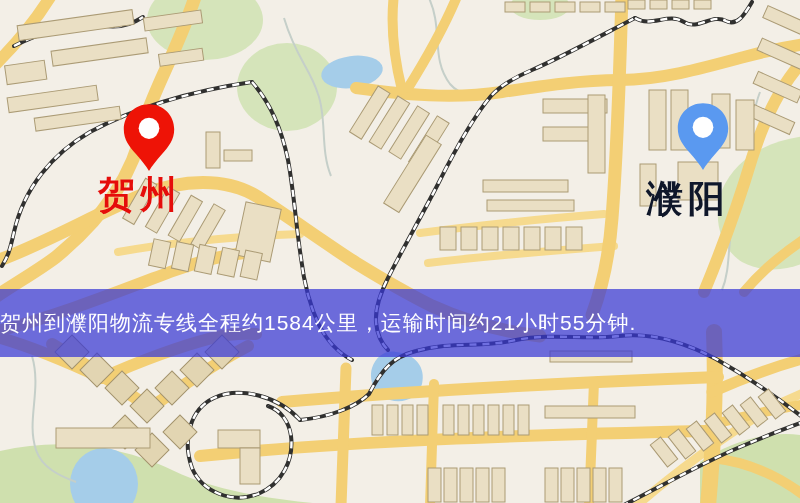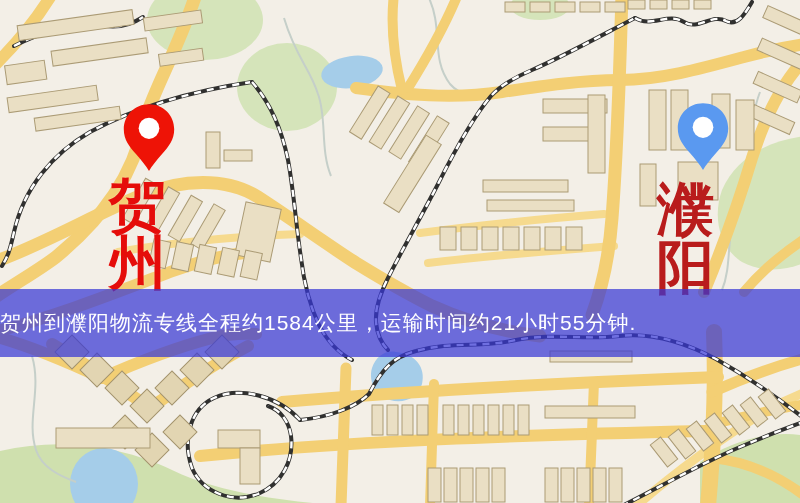--- a/index.html
+++ b/index.html
@@ -2,24 +2,24 @@
 <html><head>
 <meta charset="utf-8">
 <style>
   html,body{margin:0;padding:0;background:#ffffff;}
   .stage{position:relative;width:800px;height:503px;overflow:hidden;
          font-family:"Liberation Sans",sans-serif;background:#f3efe7;}
   .stage svg{position:absolute;left:0;top:0;}
   .pin{position:absolute;width:54px;height:69px;}
   .city-label{position:absolute;width:124px;text-align:center;
               font-family:"DejaVu Serif","Liberation Serif",serif;
-              font-size:58px;font-weight:600;letter-spacing:5px;line-height:1;
+              font-size:37px;font-weight:600;letter-spacing:5px;line-height:1;
               text-shadow:0 0 2px rgba(255,255,255,.35);}
   .label-origin{left:78px;top:176px;color:#e50d0a;}
-  .label-dest{left:626px;top:180px;color:#b91c1c;}
+  .label-dest{left:626px;top:180px;color:#0f172a;}
   .banner{position:absolute;left:0;top:289px;width:800px;height:68px;
           background:rgba(56,56,214,0.72);display:flex;align-items:center;}
   .banner-text{color:#ffffff;font-size:21px;letter-spacing:1px;
                white-space:nowrap;}
   .road{fill:none;stroke:#f3cf74;stroke-linecap:round;stroke-linejoin:round;}
   .road-minor{fill:none;stroke:#f6da8e;stroke-linecap:round;}
   .rail-b{fill:none;stroke:#30302f;stroke-width:4;stroke-linecap:round;}
   .rail-w{fill:none;stroke:#ffffff;stroke-width:2.4;stroke-dasharray:7 6;stroke-linecap:butt;}
   .bld{fill:#eadfc4;stroke:#ab9b75;stroke-width:1;}
   .bld2{fill:#e2d5b2;stroke:#a3936d;stroke-width:1;}

